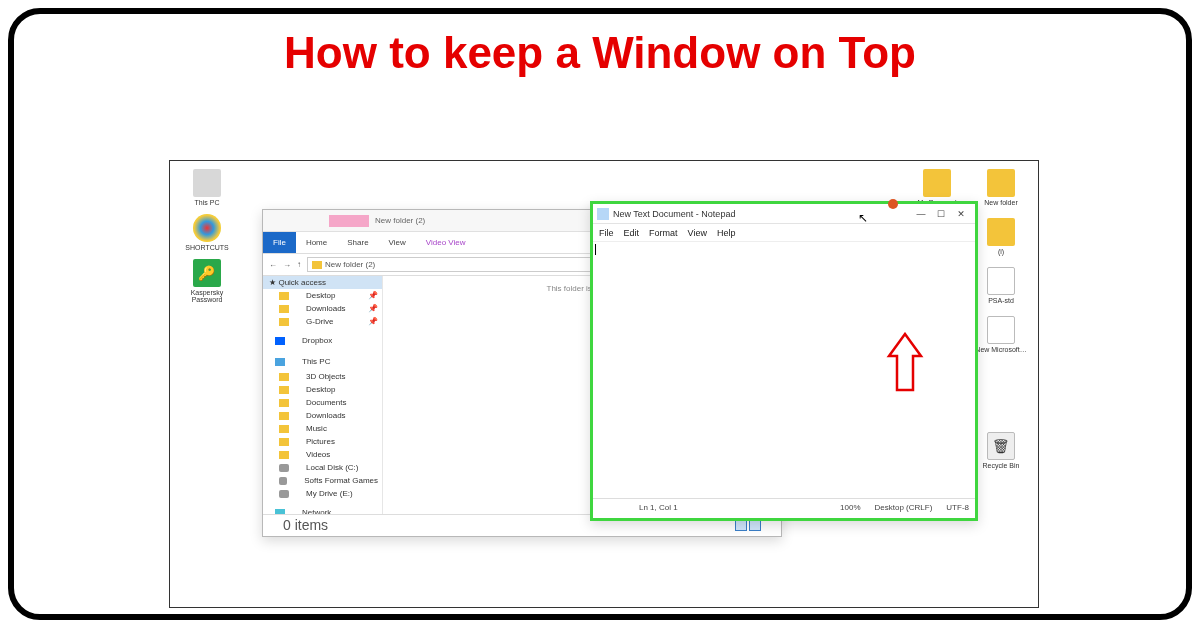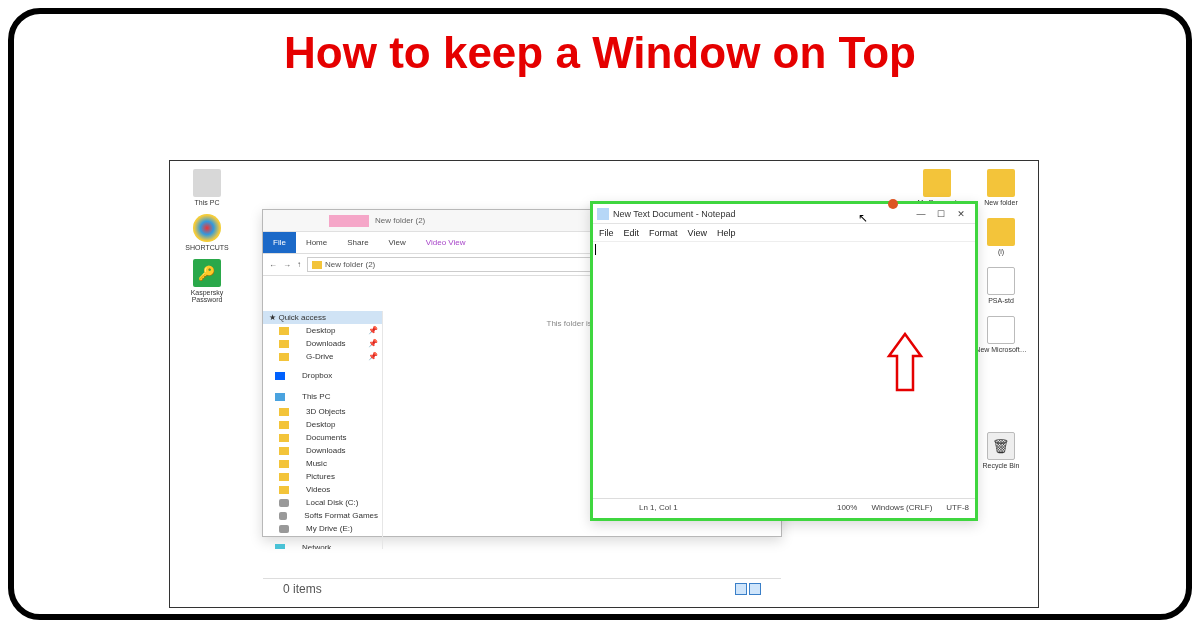--- a/index.html
+++ b/index.html
@@ -18,32 +18,32 @@
 .di .ic.bin { background: #eee; border: 1px solid #bbb; }
 .explorer { position: absolute; top: 48px; left: 92px; width: 520px; height: 328px; border: 1px solid #b8b8b8; background: #fff; box-shadow: 0 4px 12px rgba(0,0,0,0.15); }
 .exp-top { height: 22px; background: #f7f7f7; display: flex; align-items: center; padding: 0 6px; font-size: 8px; color: #666; border-bottom: 1px solid #e0e0e0; }
 .exp-top .accent { display:inline-block; width:40px; height:12px; background:#f5a6c8; margin-left:60px; }
 .exp-tabs { display: flex; align-items: center; height: 22px; font-size: 8px; border-bottom: 1px solid #ddd; }
 .exp-tabs .tab { padding: 0 10px; height: 100%; display: flex; align-items: center; color: #444; }
 .exp-tabs .tab.file { background: #1b69c8; color: #fff; }
 .exp-addr { display: flex; align-items: center; height: 22px; font-size: 8px; border-bottom: 1px solid #ddd; padding: 0 6px; gap: 6px; color: #555; }
 .exp-addr .path { flex: 1; border: 1px solid #ccc; height: 15px; display: flex; align-items: center; padding: 0 4px; gap: 3px; }
 .exp-addr .search { width: 110px; border: 1px solid #ccc; height: 15px; display: flex; align-items: center; padding: 0 4px; overflow: hidden; }
-.exp-body { display: flex; height: calc(100% - 88px); margin-top: 35px; }
+.exp-body { display: flex; height: calc(100% - 88px); }
 .exp-nav { width: 120px; border-right: 1px solid #e6e6e6; font-size: 8px; color: #333; overflow: hidden; }
 .exp-nav .grp { padding: 2px 6px; }
 .exp-nav .grp.qa { background: #d0e3f5; }
 .exp-nav .item { padding: 2px 4px 2px 16px; display: flex; align-items: center; gap: 17px; white-space: nowrap; }
 .exp-nav .item::before { content: ""; width: 10px; height: 8px; background: #f3c43a; display: inline-block; }
 .exp-nav .item.dropbox::before { background: #0061fe; }
 .exp-nav .item.thispc::before { background: #4aa3df; }
 .exp-nav .item.net::before { background: #49c2d6; }
 .exp-nav .item.drive::before { background: #999; border-radius: 2px; }
 .exp-main { flex: 1; display: flex; align-items: flex-start; justify-content: center; padding-top: 8px; font-size: 8px; color: #888; }
-.exp-status { height: 20px; border-top: 1px solid #ddd; font-size: 12px; color: #555; display: flex; align-items: center; padding: 0 20px; justify-content: space-between; margin-top: 29px; }
+.exp-status { height: 20px; border-top: 1px solid #ddd; font-size: 14px; color: #555; display: flex; align-items: center; padding: 0 20px; justify-content: space-between; }
 .exp-status .view { width: 12px; height: 12px; border: 1px solid #3a7fc8; background: #cfe5fb; }
 .notepad { position: absolute; top: 40px; left: 420px; width: 388px; height: 320px; border: 3px solid #3fd63f; background: #fff; box-shadow: 0 4px 12px rgba(0,0,0,0.15); }
 .np-title { height: 20px; display: flex; align-items: center; padding: 0 4px; font-size: 9px; color: #333; border-bottom: 1px solid #e3e3e3; }
 .np-title .ticon { width: 12px; height: 12px; background: #b6d7f7; margin-right: 4px; }
 .np-title .sp { flex: 1; }
 .np-title .wbtn { width: 20px; height: 14px; display: flex; align-items: center; justify-content: center; font-size: 9px; color: #444; }
 .np-menu { height: 18px; display: flex; align-items: center; padding: 0 6px; gap: 10px; font-size: 9px; color: #222; border-bottom: 1px solid #eee; }
 .np-body { height: calc(100% - 58px); position: relative; }
 .np-cursor { position: absolute; top: 2px; left: 2px; width: 1px; height: 11px; background: #000; }
 .np-status { height: 18px; border-top: 1px solid #ddd; display: flex; align-items: center; font-size: 8px; color: #444; padding: 0 6px; gap: 14px; justify-content: flex-end; }
@@ -172,21 +172,21 @@
         <span class="np-cursor"></span>
         <div class="arrow">
           <svg viewBox="0 0 40 62">
               <path d="M20 2 L36 24 L28 24 L28 58 L12 58 L12 24 L4 24 Z" fill="none" stroke="#e50000" stroke-width="2.5"></path>
             </svg>
         </div>
       </div>
       <div class="np-status">
         <span>Ln 1, Col 1</span>
         <span>100%</span>
-        <span>Windows (CRLF)</span>
+        <span>Desktop (CRLF)</span>
         <span>UTF-8</span>
       </div>
     </div>
 
     <span class="mouse-cursor">↖</span>
     <span class="badge"></span>
   </div>
 </div>
 
 </body></html>

